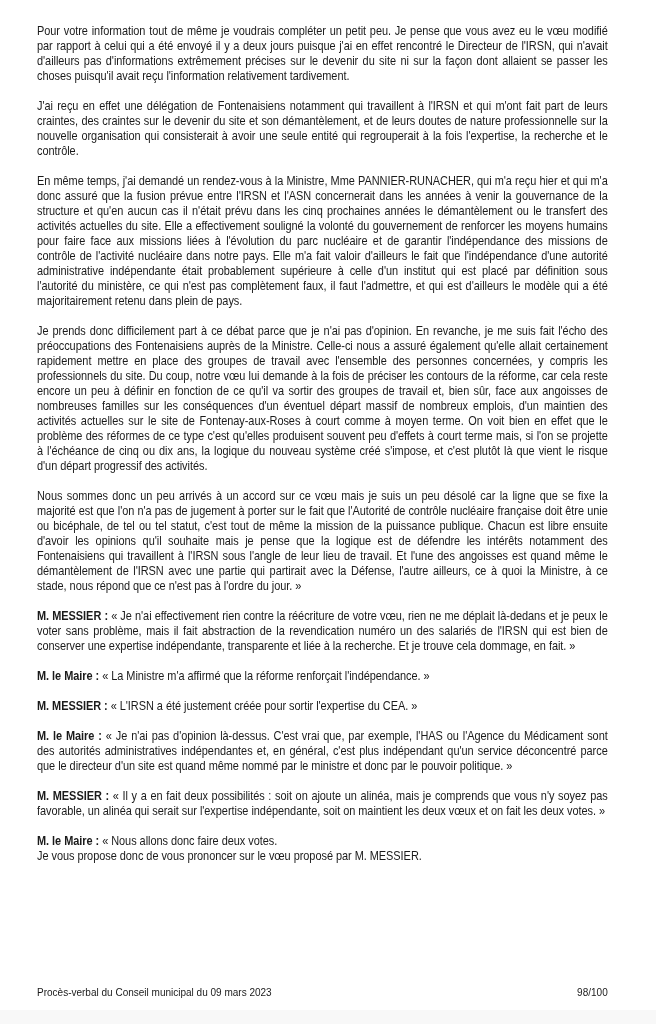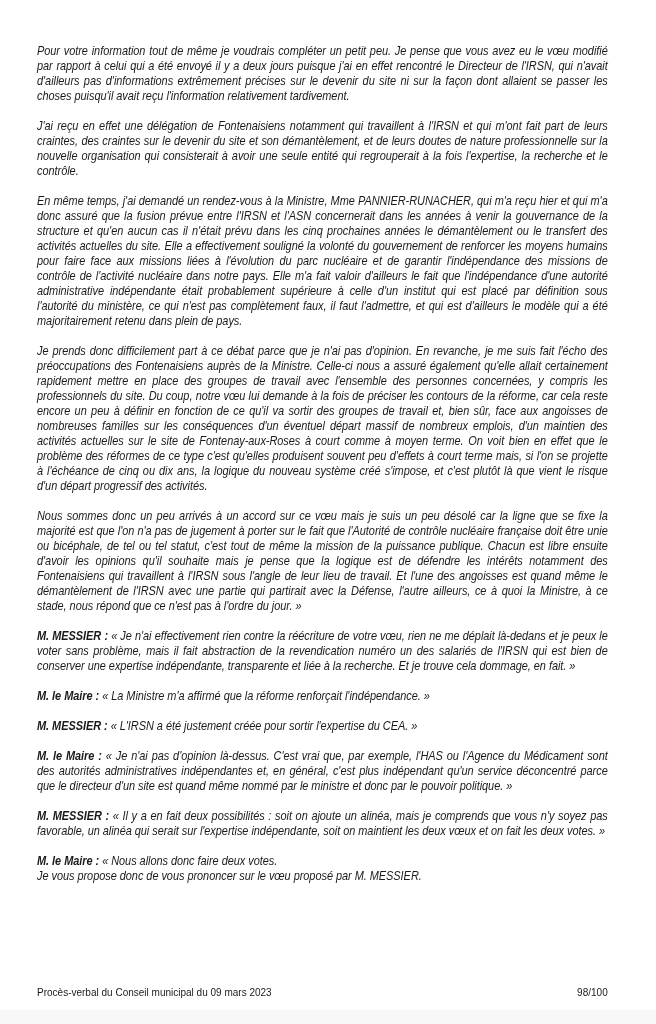--- a/index.html
+++ b/index.html
@@ -2,23 +2,22 @@
 <html><head>
 <meta charset="utf-8">
 <style>
   html, body { margin: 0; padding: 0; }
   body {
     width: 656px; height: 1024px; overflow: hidden;
     background: #ffffff; position: relative;
     font-family: "Liberation Sans", sans-serif; color: #1a1a1a;
   }
   .page {
-    position: absolute; left: 37px; top: 44px;
+    position: absolute; left: 37px; top: 24px;
     width: 571px;
-    font-style: italic;
   }
   .wide {
     width: 656px;             
     transform: scaleX(0.87);
     transform-origin: 0 0;
   }
   p {
     margin: 0 0 15px 0;
     font-size: 12.6px;
     line-height: 15px;

